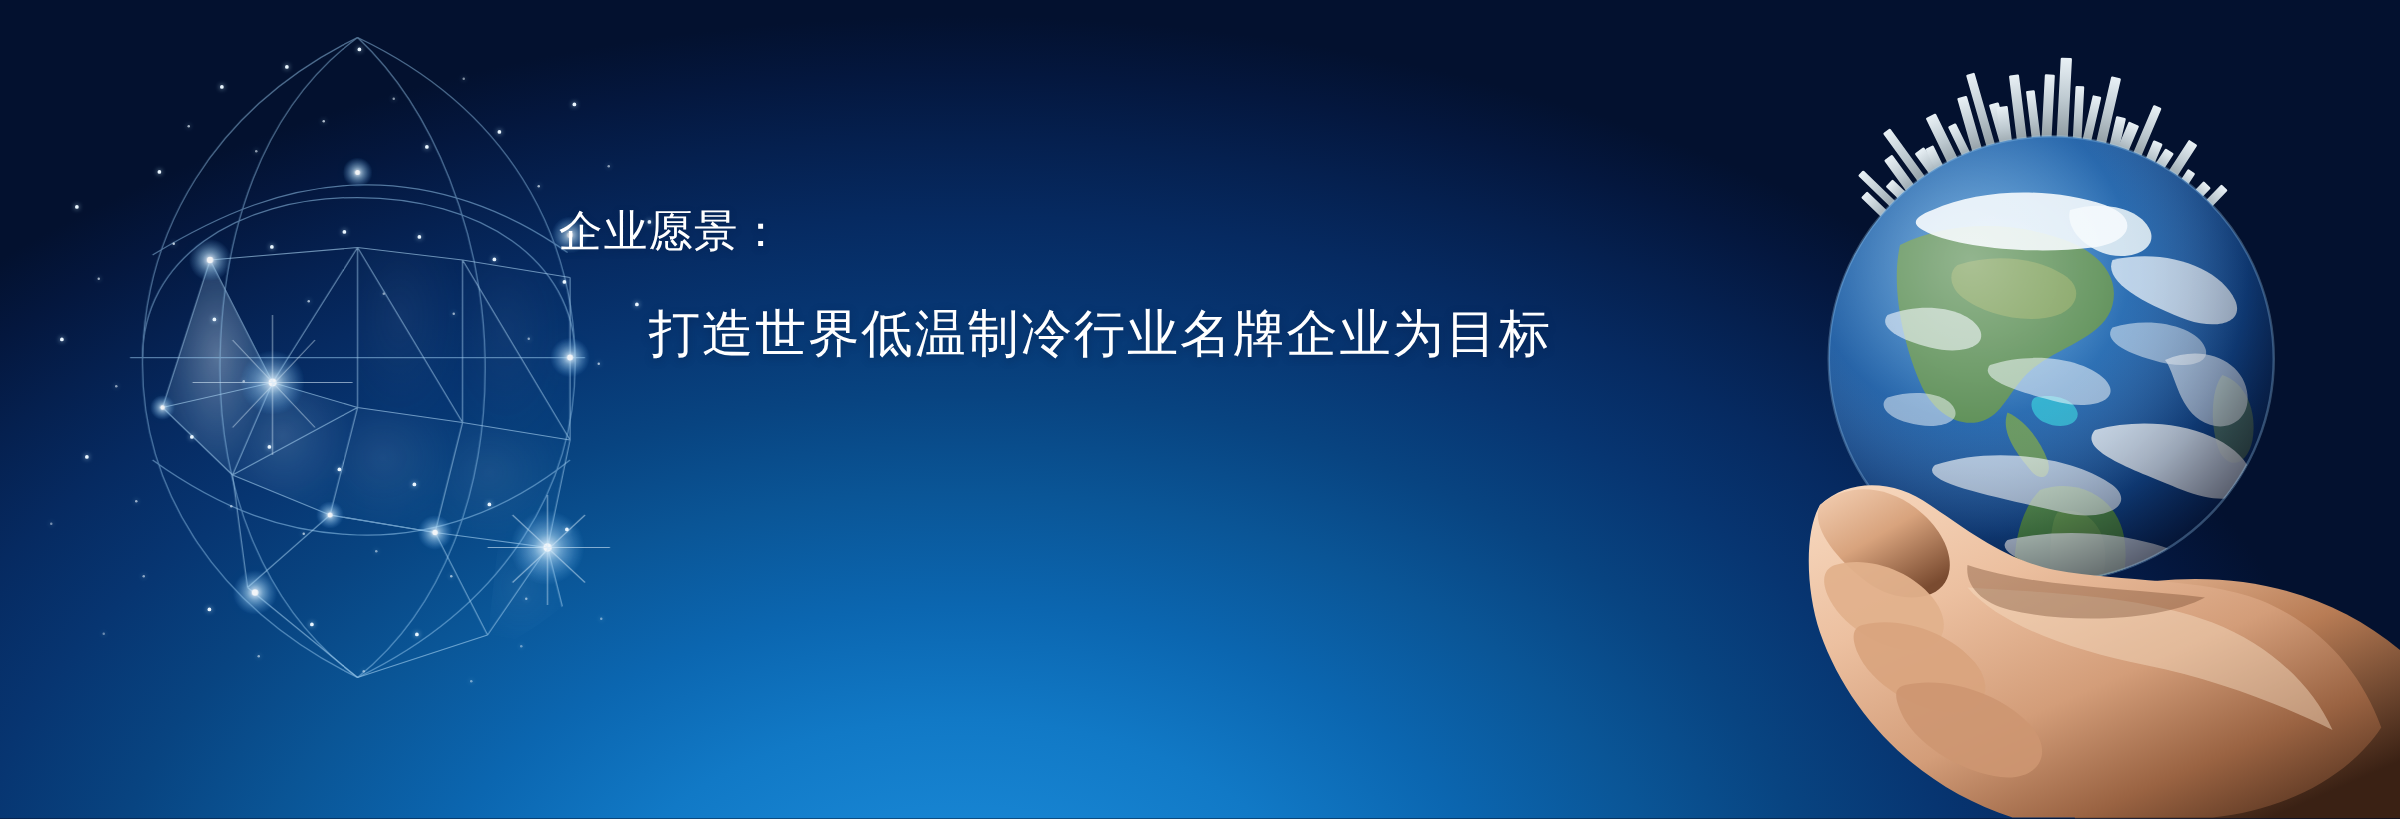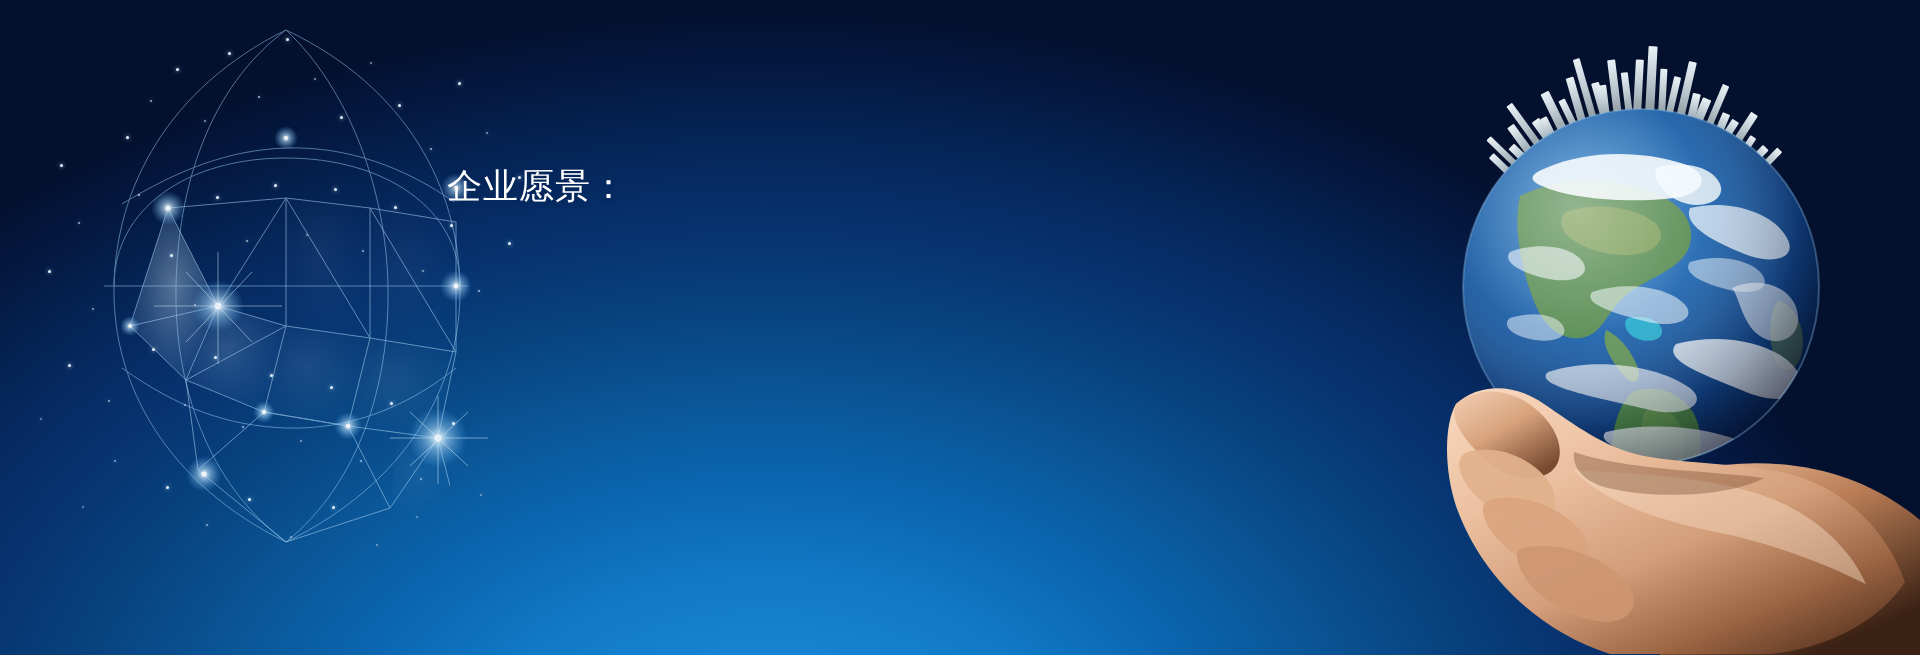--- a/index.html
+++ b/index.html
@@ -431,15 +431,16 @@
                  C470,566 416,544 356,532 C296,520 240,500 214,470 Z" fill="#f7ddc4" opacity=".45"></path>
 
         <path d="M214,452 C268,470 340,470 404,478 C370,496 300,500 248,488
                  C224,482 212,468 214,452 Z" fill="#6b3f26" opacity=".35"></path>
       </g>
     </svg>
   </div>
 
   <div class="headline-block">
     <div id="vision-label">企业愿景：</div>
+    <div id="vision-statement">打造世界低温制冷行业名牌企业为目标</div>
   </div>
 
 </div>
 
 </body></html>

